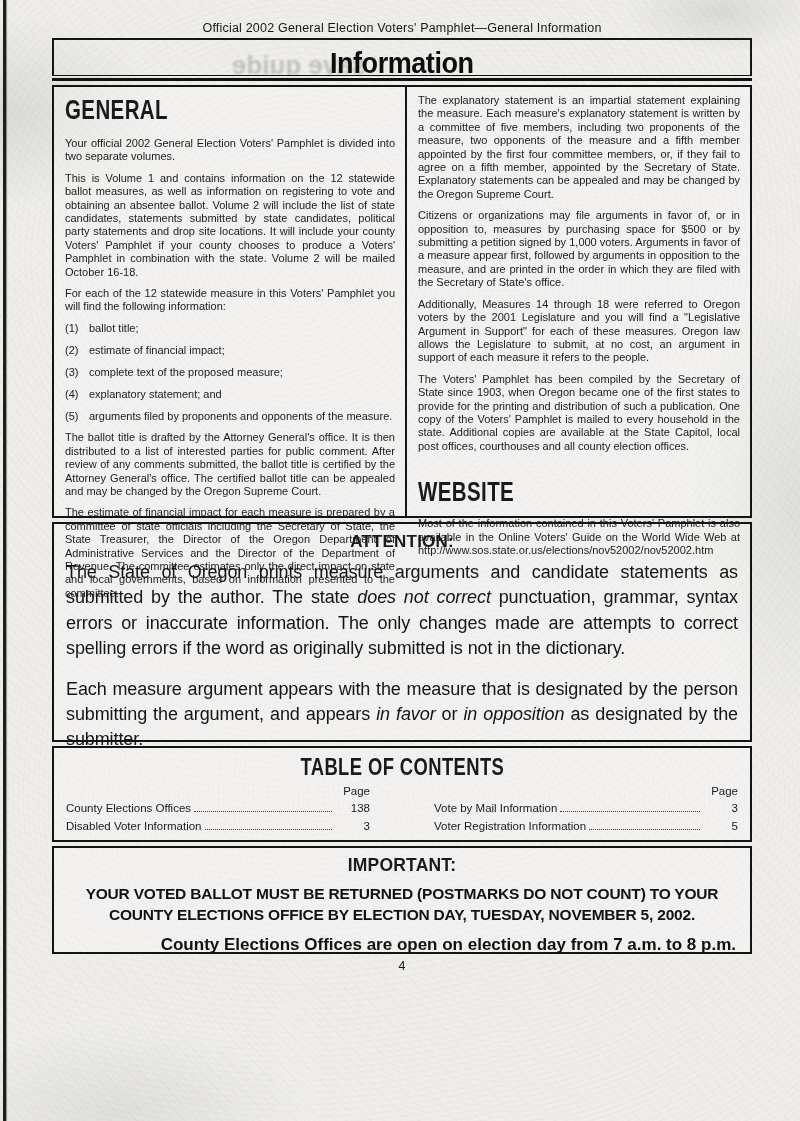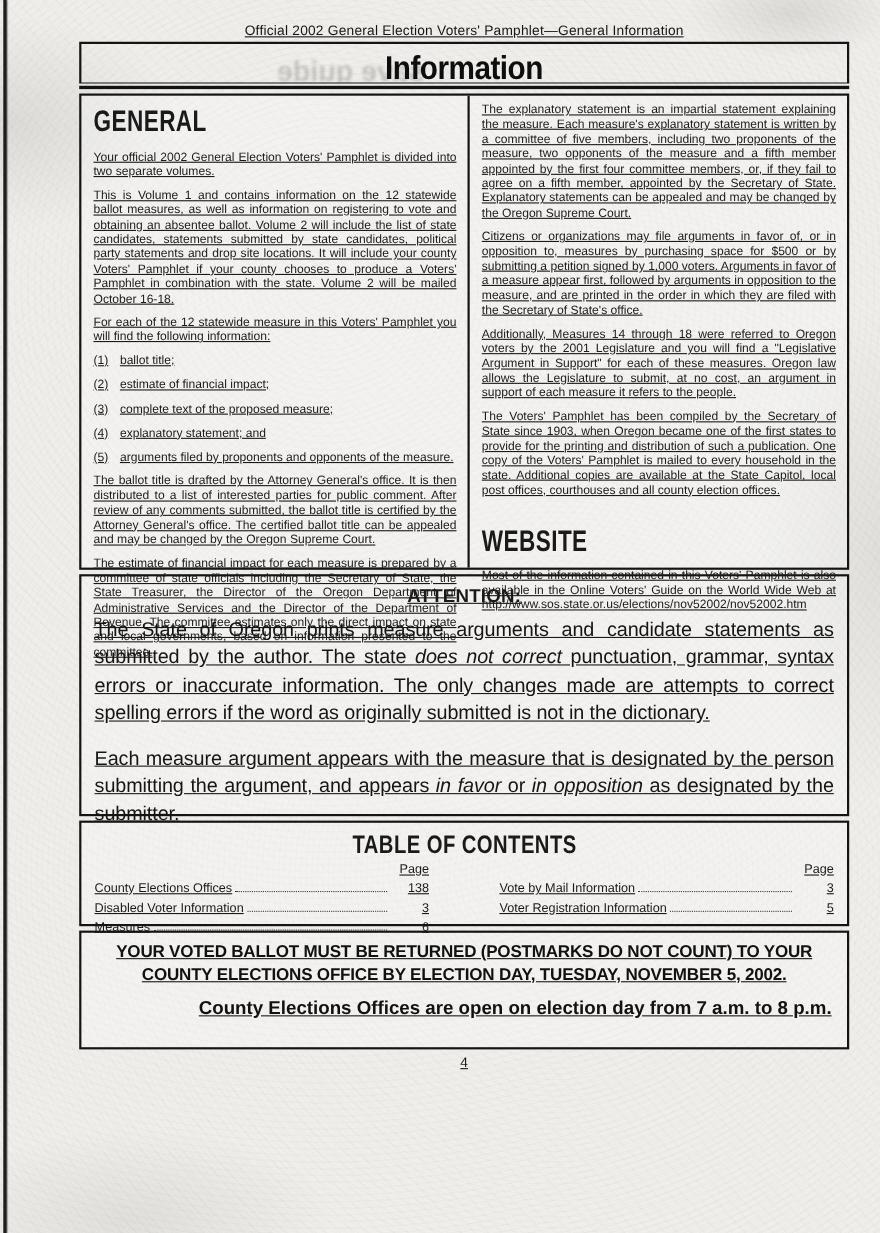--- a/index.html
+++ b/index.html
@@ -11,21 +11,21 @@
       radial-gradient(ellipse 140px 60px at 90% 1%, rgba(90,90,85,.14), transparent 70%),
       radial-gradient(ellipse 220px 140px at 1% 10%, rgba(90,90,85,.13), transparent 70%),
       radial-gradient(ellipse 160px 320px at 100% 45%, rgba(90,90,85,.10), transparent 70%),
       radial-gradient(ellipse 260px 120px at 15% 99%, rgba(90,90,85,.10), transparent 70%),
       repeating-radial-gradient(circle at 37% 23%, rgba(0,0,0,.016) 0 1.5px, transparent 1.5px 6px),
       repeating-radial-gradient(circle at 63% 71%, rgba(0,0,0,.014) 0 1px, transparent 1px 5px),
       repeating-linear-gradient(47deg, rgba(0,0,0,.010) 0 2px, transparent 2px 9px),
       #efeeeb;
   }
   .scan-edge { position:absolute; left:3px; top:0; width:3px; height:100%; background:#1e1e1e; box-shadow:1px 0 1px rgba(0,0,0,.4); }
-  .content { position:absolute; left:72px; top:0; width:700px;text-decoration:underline; }
+  .content { position:absolute; left:52px; top:0; width:700px; }
 
   .masthead { text-align:center; font-size:12.5px; letter-spacing:.2px; padding-top:21px; color:#161616; }
 
   .banner { position:relative; margin-top:3px; border:2px solid #141414; border-bottom:1px solid #141414; height:38px; text-align:center; overflow:hidden; }
   .banner-title { display:inline-block; font-weight:700; font-size:30px; line-height:46px; transform:scaleX(.9); letter-spacing:-.5px; color:#0e0e0e; }
   .ghost { position:absolute; left:55px; top:10px; width:380px; font-weight:700; font-size:26px; color:rgba(70,70,66,.26); transform:scaleX(-1); filter:blur(1.3px); white-space:nowrap; }
   .thick-rule { height:3px; background:#121212; margin-top:2px; }
 
   .box { border:2px solid #141414; margin-top:4px; background:rgba(255,255,254,.25); }
 
@@ -142,44 +142,40 @@
           <div class="toc-row">
             <span class="toc-label">County Elections Offices</span>
               <span class="toc-dots"></span>
               <span class="toc-page">138</span>
           </div>
           <div class="toc-row">
             <span class="toc-label">Disabled Voter Information</span>
               <span class="toc-dots"></span>
               <span class="toc-page">3</span>
           </div>
-          <div class="toc-row">
-            <span class="toc-label">Measures</span>
-              <span class="toc-dots"></span>
-              <span class="toc-page">6</span>
-          </div>
         </div>
         <div class="toc-col">
           <div class="toc-headrow">
               <span class="toc-page">Page</span>
             </div>
           <div class="toc-row">
             <span class="toc-label">Vote by Mail Information</span>
               <span class="toc-dots"></span>
               <span class="toc-page">3</span>
           </div>
           <div class="toc-row">
             <span class="toc-label">Voter Registration Information</span>
               <span class="toc-dots"></span>
               <span class="toc-page">5</span>
           </div>
         </div>
       </div>
     </div>
 
     <div class="box important">
+      <div class="imp-h">IMPORTANT:</div>
       <div class="imp-line1">YOUR VOTED BALLOT MUST BE RETURNED (POSTMARKS DO NOT COUNT) TO YOUR COUNTY ELECTIONS OFFICE BY ELECTION DAY, TUESDAY, NOVEMBER 5, 2002.</div>
       <div class="imp-line2">County Elections Offices are open on election day from 7 a.m. to 8 p.m.</div>
     </div>
 
     <div class="page-num">4</div>
   </div>
 </div>
 
 </body></html>

